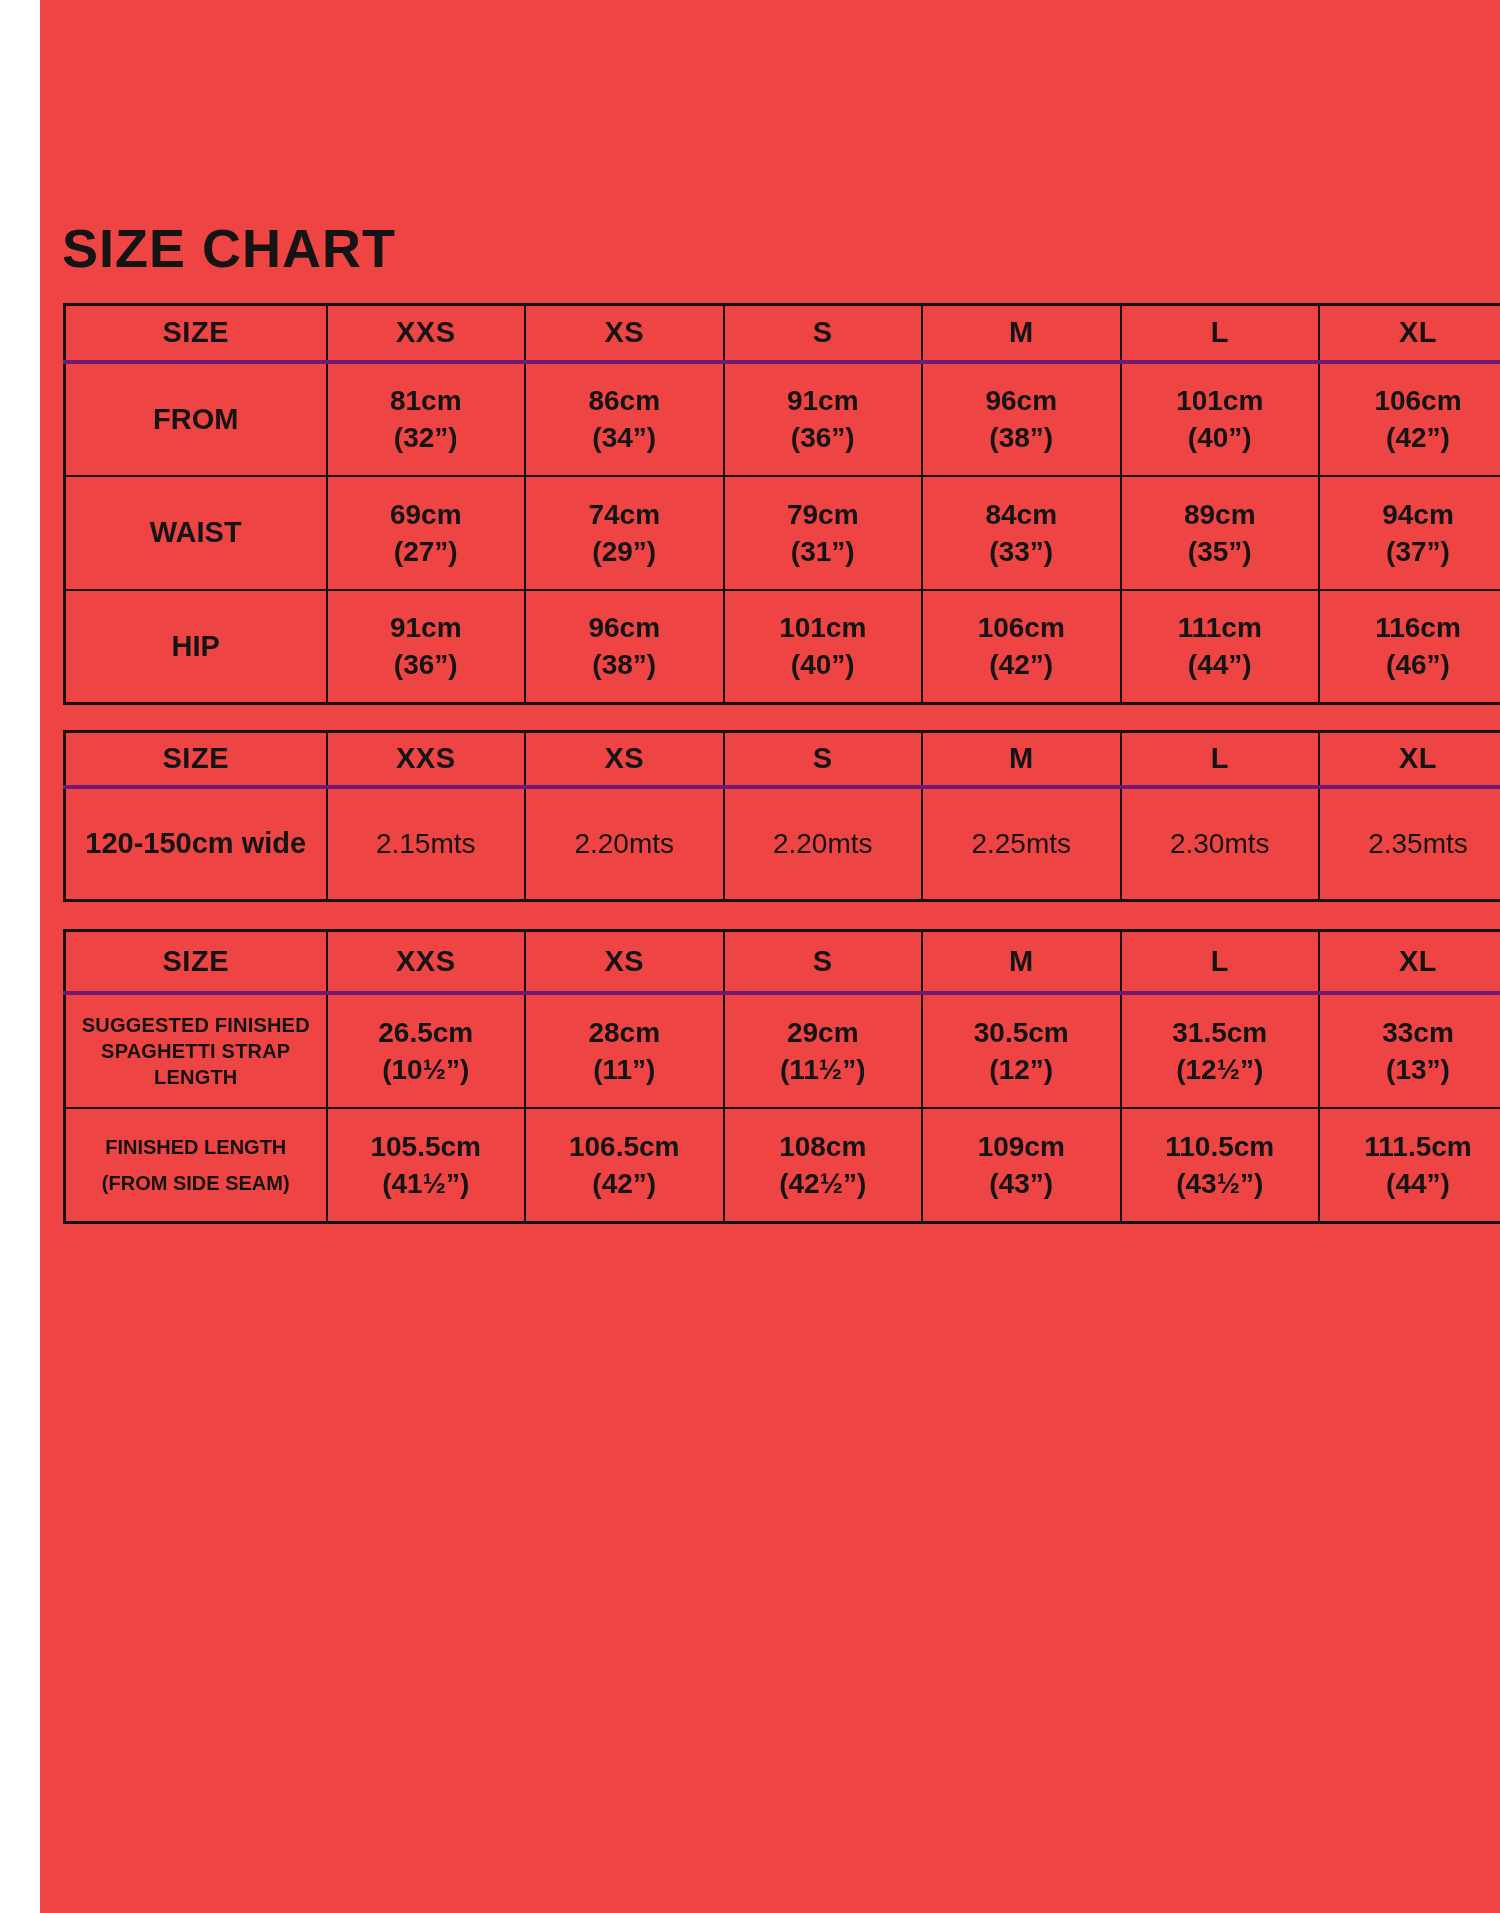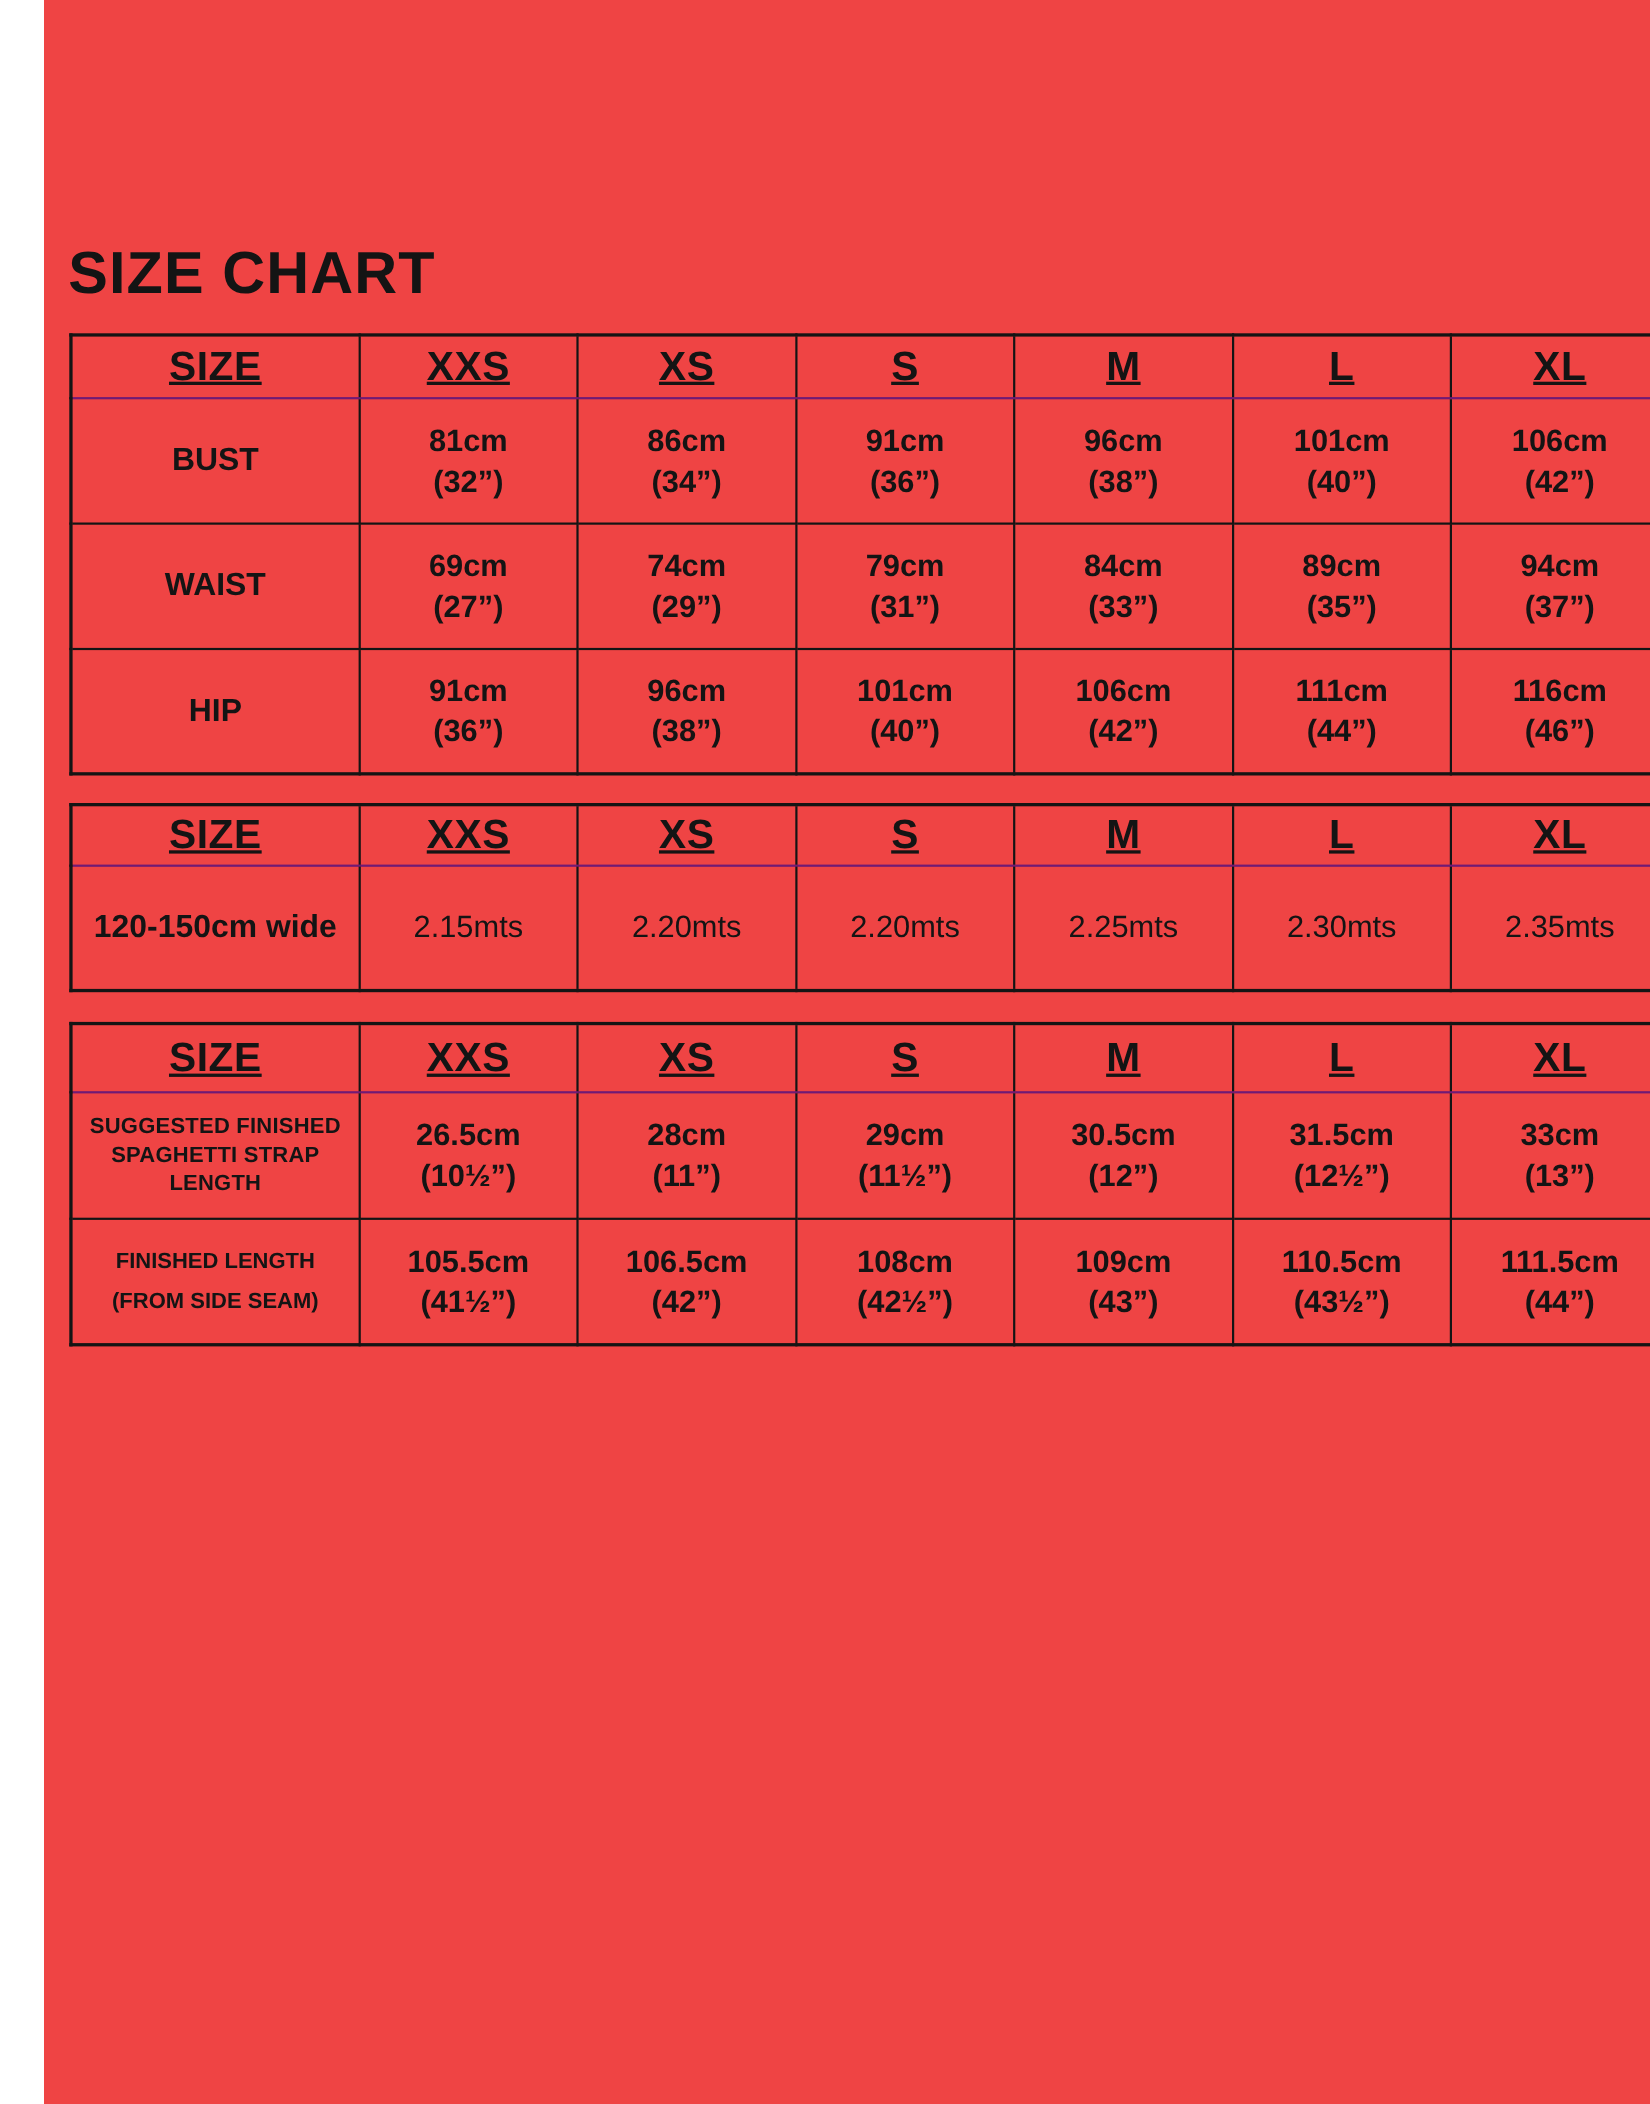--- a/index.html
+++ b/index.html
@@ -36,25 +36,24 @@
     table-layout: fixed;
     border: 3px solid #141414;
   }
   table.sizes th, table.sizes td {
     border: 2px solid #141414;
     text-align: center;
     vertical-align: middle;
     padding: 0;
   }
   table.sizes thead th {
-    border-bottom: 2px solid #701a75;
-    font-size: 37px;
+    border-bottom: 4px solid #701a75;
+    font-size: 29px;
     font-weight: 700;
     letter-spacing: 0.5px;
-    text-decoration: underline;
   }
   .t-sizechart { margin-top: 27px; }
   .t-meterage  { margin-top: 25px; }
   .t-finished  { margin-top: 27px; }
 
   .t-sizechart thead tr { height: 57px; }
   .t-sizechart tbody tr { height: 114px; }
   .t-meterage  thead tr { height: 55px; }
   .t-meterage  tbody tr { height: 114px; }
   .t-finished  thead tr { height: 62px; }
@@ -99,21 +98,21 @@
         <th>XXS</th>
         <th>XS</th>
         <th>S</th>
         <th>M</th>
         <th>L</th>
         <th>XL</th>
       </tr>
     </thead>
     <tbody>
       <tr>
-        <th class="row-label">BUST</th>
+        <th class="row-label">FROM</th>
         <td class="val">
             <div class="cm">81cm</div>
             <div class="in">(32”)</div>
           </td>
         <td class="val">
             <div class="cm">86cm</div>
             <div class="in">(34”)</div>
           </td>
         <td class="val">
             <div class="cm">91cm</div>

